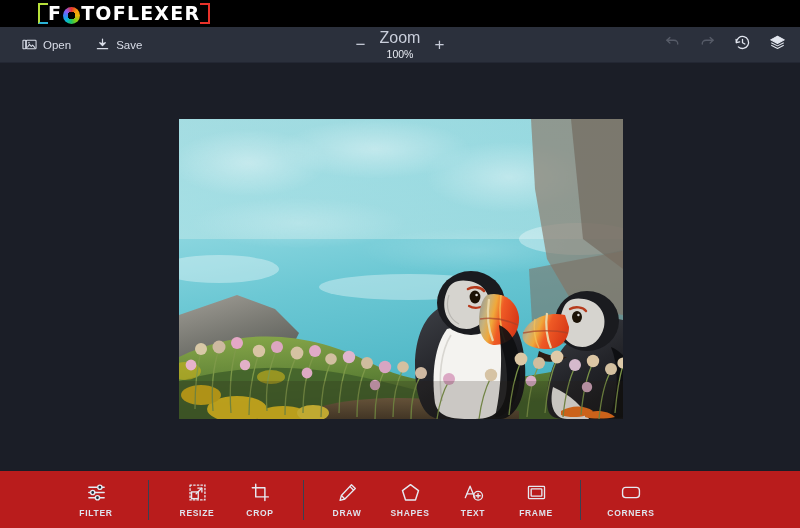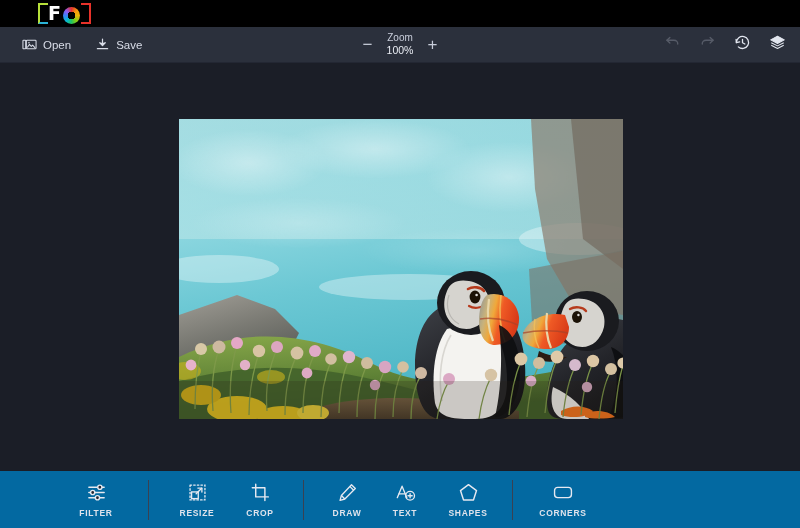--- a/index.html
+++ b/index.html
@@ -57,42 +57,42 @@
 
   .zoomgrp {
     position:absolute; left:50%; transform:translateX(-50%);
     display:flex; align-items:center; gap:12px;
   }
   .zsign {
     font-size:17px; color:#c7ccd9; cursor:pointer; line-height:1;
     width:14px; text-align:center; user-select:none; font-weight:300;
   }
   .zlabels { text-align:center; line-height:1.25; }
-  .zlabels .z1 { font-size:10px; color:#c9cedb; }
+  .zlabels .z1 { font-size:16px; color:#c9cedb; }
   .zlabels .z2 { font-size:10.5px; color:#e9ecf3; }
 
   .tb-right {
     position:absolute; right:14px; display:flex; align-items:center; gap:18px;
   }
   .ico-btn { cursor:pointer; display:flex; align-items:center; }
   .ico-btn.disabled { opacity:.28; cursor:default; }
 
   
   .canvas-area {
     flex:1 1 auto; background:#1b1e27; position:relative; overflow:hidden;
   }
   .photo {
     position:absolute; left:179px; top:56px; width:444px; height:300px;
     overflow:hidden; background:#9ed8de;
   }
   .photo svg { display:block; width:100%; height:100%; }
 
   
   .bottombar {
-    height:58px; background:#0369a1; flex:0 0 auto;
+    height:58px; background:#b91c1c; flex:0 0 auto;
     display:flex; align-items:center; position:relative;
     border-top:1px solid #1a1d26;
   }
   .tool-group { display:flex; align-items:center; height:100%; }
   .divider { width:1px; height:40px; background:#394152; margin:0 0px; }
   .tool {
     width:58px; height:58px; display:flex; flex-direction:column;
     align-items:center; justify-content:center; gap:5px; cursor:pointer;
   }
   .tool.wide { width:68px; }
@@ -106,20 +106,21 @@
 <body>
 
 <div id="app">
 
   <div class="logo-strip">
     <div class="logo-wrap">
       <span class="bracket l"></span>
       <span class="logo-text">
         <span>F</span>
         <span class="logo-o"></span>
+        <span>TOFLEXER</span>
       </span>
       <span class="bracket r"></span>
     </div>
   </div>
 
   <div class="topbar">
 
     <div class="tb-left">
       <div class="tb-btn">
         <span>
@@ -443,39 +444,48 @@
       <div class="tool">
         <span class="ti">
           <svg width="21" height="21" viewBox="0 0 22 22" fill="none" stroke="#e6e9f1" stroke-width="1.4" stroke-linejoin="round">
             <path d="M15.2 2.8 L19.2 6.8 L8.2 17.8 L3.2 19.2 L4.6 14.2 Z"></path>
             <path d="M13.4 4.6 L17.4 8.6"></path>
             <path d="M4.6 14.2 L8.2 17.8"></path>
           </svg>
         </span>
         <span class="tl">DRAW</span>
       </div>
+      <div class="tool wide">
+        <span class="ti">
+          <svg width="21" height="21" viewBox="0 0 22 22" fill="none" stroke="#e6e9f1" stroke-width="1.5" stroke-linejoin="round">
+            <path d="M11 2.8 L19.4 9.0 L16.2 18.8 L5.8 18.8 L2.6 9.0 Z"></path>
+          </svg>
+        </span>
+        <span class="tl">SHAPES</span>
+      </div>
       <div class="tool">
         <span class="ti">
           <svg width="21" height="21" viewBox="0 0 22 22" fill="none" stroke="#e6e9f1" stroke-width="1.4" stroke-linecap="round" stroke-linejoin="round">
             <path d="M2.4 16.4 L7.4 4.4 L12.4 16.4"></path>
             <path d="M4.2 12.4 H10.6"></path>
             <circle cx="15.8" cy="14.4" r="4.6"></circle>
             <path d="M15.8 12.2 V16.6"></path>
               <path d="M13.6 14.4 H18"></path>
           </svg>
         </span>
         <span class="tl">TEXT</span>
       </div>
       <div class="tool wide">
         <span class="ti">
-          <svg width="21" height="21" viewBox="0 0 22 22" fill="none" stroke="#e6e9f1" stroke-width="1.5" stroke-linejoin="round">
-            <path d="M11 2.8 L19.4 9.0 L16.2 18.8 L5.8 18.8 L2.6 9.0 Z"></path>
-          </svg>
-        </span>
-        <span class="tl">SHAPES</span>
+          <svg width="21" height="21" viewBox="0 0 22 22" fill="none" stroke="#e6e9f1" stroke-width="1.4" stroke-linejoin="round">
+            <rect x="2.6" y="4.6" width="16.8" height="12.8" rx="0.8"></rect>
+            <rect x="5.4" y="7.2" width="11.2" height="7.6" rx="0.6"></rect>
+          </svg>
+        </span>
+        <span class="tl">FRAME</span>
       </div>
       <div class="sp" style="width:10px"></div>
     </div>
 
     <div class="divider"></div>
 
     <div class="tool-group">
       <div class="sp" style="width:12px"></div>
       <div class="tool wide" style="width:76px">
         <span class="ti">

